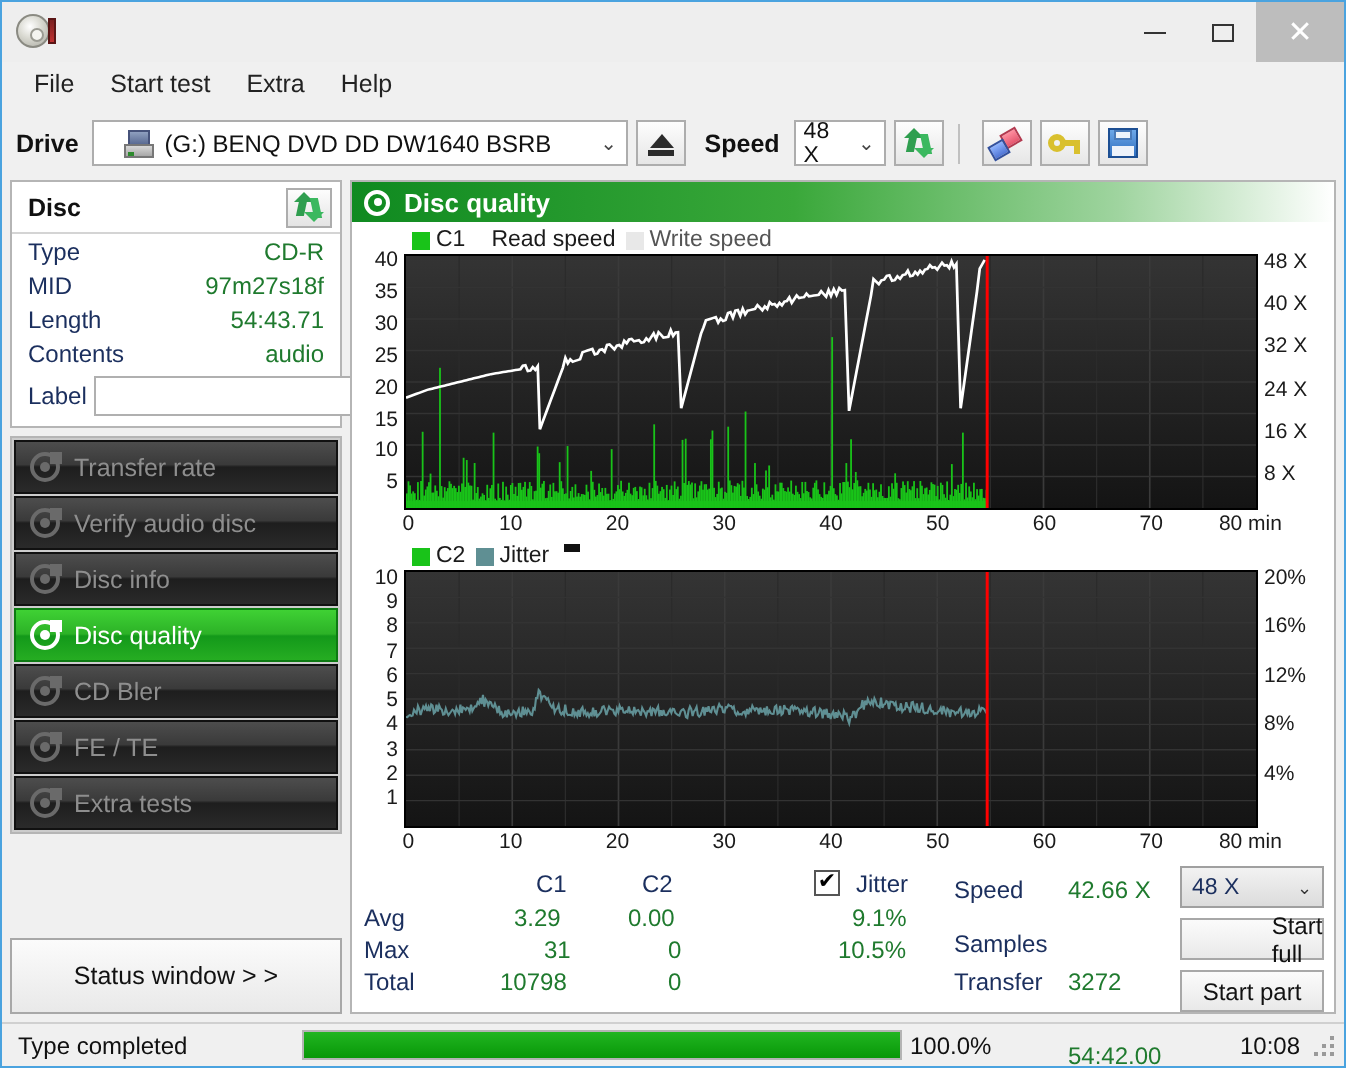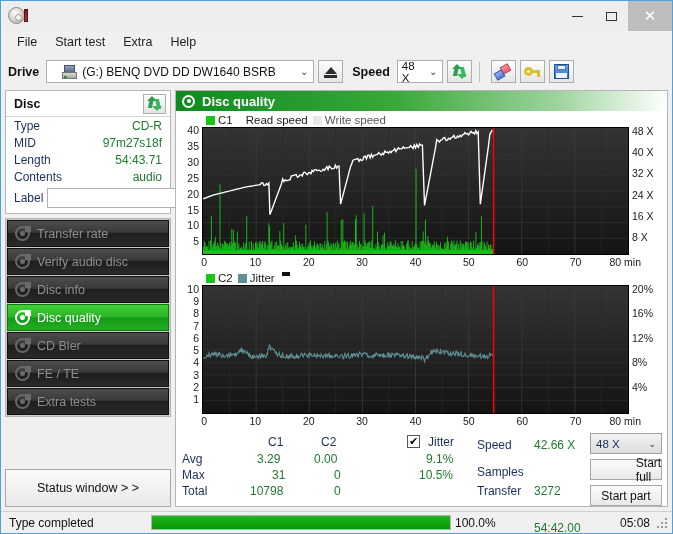--- a/index.html
+++ b/index.html
@@ -1287,21 +1287,21 @@
       </div>
     </div>
   </div>
 
   <div id="statusbar">
     <span id="status-text">Type completed</span>
     <div id="progress-outer">
       <div id="progress-fill" style="width: 100%;"></div>
     </div>
     <span id="progress-pct">100.0%</span>
-    <span id="elapsed">05:08</span>
+    <span id="elapsed">10:08</span>
     <span id="grip">
         <i style="left:8px;top:0px"></i>
         <i style="left:4px;top:4px"></i>
         <i style="left:8px;top:4px"></i>
         <i style="left:0px;top:8px"></i>
         <i style="left:4px;top:8px"></i>
         <i style="left:8px;top:8px"></i>
       </span>
   </div>
 </div>

